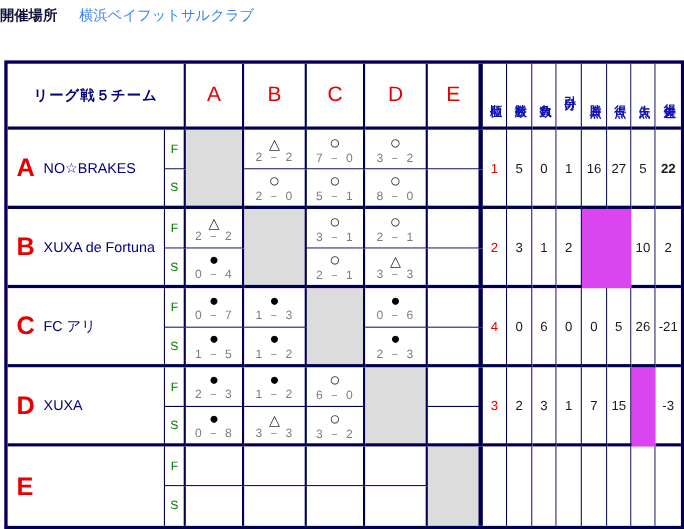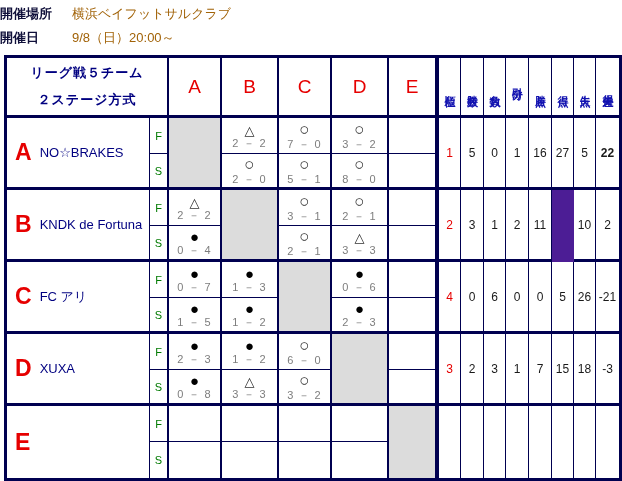--- a/index.html
+++ b/index.html
@@ -21,29 +21,29 @@
   }
   
   .top { position: absolute; left: 0; top: 0; width: 622px; height: 55px; display: flex; }
   .title {
     width: 345px; text-align: center; margin-top: 12px;
     font-size: 23px; font-weight: bold; color: #16164e; letter-spacing: 1px;
   }
   .meta { margin-top: 5px; font-size: 13px; }
   .meta-row { display: flex; margin-bottom: 6px; }
   .meta-label { font-weight: bold; color: #10103a; width: 72px; }
-  .meta-value { color: #a16207; }
+  .meta-value { color: #3b82f6; }
   
   .league-grid {
     position: absolute; left: 4px; top: 55px;
     display: grid;
     grid-template-columns: 143px 19px 53px 57px 53px 57px 50px 22px 23px 22px 23px 23px 22px 22px 23px;
     grid-template-rows: 60px repeat(10, 36px);
     border: 3px solid var(--navy);
-    background: #4c1d95;
+    background: #d946ef;
   }
   .cell { display: flex; align-items: center; justify-content: center; background: #fff; }
   .br1 { border-right: 1px solid var(--navy); }
   .br2 { border-right: 2px solid var(--navy); }
   .br4 { border-right: 4px solid var(--navy); }
   .bb1 { border-bottom: 1px solid var(--navy); }
   .bb3 { border-bottom: 3px solid var(--navy); }
   .corner { flex-direction: column; gap: 9px; color: var(--team-navy); font-weight: bold; font-size: 13px; letter-spacing: 1px; }
   .opp-head { color: var(--red); font-size: 19px; }
   .stat-head {
@@ -67,31 +67,26 @@
 </style>
 </head>
 <body>
 
 <div class="top">
   <div class="meta">
     <div class="meta-row">
       <span class="meta-label">開催場所</span>
       <span class="meta-value">横浜ベイフットサルクラブ</span>
     </div>
-    <div class="meta-row">
-      <span class="meta-label">開催日</span>
-      <span class="meta-value">9/8（日）20:00～</span>
-    </div>
   </div>
 </div>
 
 <div class="league-grid">
     <div class="cell corner br2 bb3" style="grid-area: 1 / 1 / 2 / 3;">
       <div class="">リーグ戦５チーム</div>
-      <div class="">２ステージ方式</div>
     </div>
     <div class="cell opp-head bb3 br2" style="grid-area: 1 / 3 / 2 / 4;">A</div>
     <div class="cell opp-head bb3 br2" style="grid-area: 1 / 4 / 2 / 5;">B</div>
     <div class="cell opp-head bb3 br2" style="grid-area: 1 / 5 / 2 / 6;">C</div>
     <div class="cell opp-head bb3 br2" style="grid-area: 1 / 6 / 2 / 7;">D</div>
     <div class="cell opp-head bb3 br4" style="grid-area: 1 / 7 / 2 / 8;">E</div>
     <div class="cell stat-head bb3 br1" style="grid-area: 1 / 8 / 2 / 9;">順位</div>
     <div class="cell stat-head bb3 br1" style="grid-area: 1 / 9 / 2 / 10;">勝数</div>
     <div class="cell stat-head bb3 br1" style="grid-area: 1 / 10 / 2 / 11;">負数</div>
     <div class="cell stat-head bb3 br1" style="grid-area: 1 / 11 / 2 / 12;">引分け</div>
@@ -141,21 +136,21 @@
     <div class="cell stat-val rank br1 bb3" style="grid-area: 2 / 8 / 4 / 9;">1</div>
     <div class="cell stat-val br1 bb3" style="grid-area: 2 / 9 / 4 / 10;">5</div>
     <div class="cell stat-val br1 bb3" style="grid-area: 2 / 10 / 4 / 11;">0</div>
     <div class="cell stat-val br1 bb3" style="grid-area: 2 / 11 / 4 / 12;">1</div>
     <div class="cell stat-val br1 bb3" style="grid-area: 2 / 12 / 4 / 13;">16</div>
     <div class="cell stat-val br1 bb3" style="grid-area: 2 / 13 / 4 / 14;">27</div>
     <div class="cell stat-val br1 bb3" style="grid-area: 2 / 14 / 4 / 15;">5</div>
     <div class="cell stat-val bb3" style="grid-area: 2 / 15 / 4 / 16; font-weight: bold;">22</div>
     <div class="cell team-cell br1 bb3" style="grid-area: 4 / 1 / 6 / 2;">
       <div class="letter">B</div>
-      <div class="tname">KNDK de Fortuna</div>
+      <div class="tname">XUXA de Fortuna</div>
     </div>
     <div class="cell fs br2 bb1" style="grid-area: 4 / 2 / 5 / 3;">F</div>
     <div class="cell fs br2 bb3" style="grid-area: 5 / 2 / 6 / 3;">S</div>
     <div class="cell result br2 bb1" style="grid-area: 4 / 3 / 5 / 4;">
       <div class="sym sym-draw">△</div>
       <div class="score">2 － 2</div>
     </div>
     <div class="cell result br2 bb3" style="grid-area: 5 / 3 / 6 / 4;">
       <div class="sym sym-loss">●</div>
       <div class="score">0 － 4</div>
@@ -182,21 +177,20 @@
       <div class="score"></div>
     </div>
     <div class="cell result br4 bb3" style="grid-area: 5 / 7 / 6 / 8;">
       <div class="sym sym-none"></div>
       <div class="score"></div>
     </div>
     <div class="cell stat-val rank br1 bb3" style="grid-area: 4 / 8 / 6 / 9;">2</div>
     <div class="cell stat-val br1 bb3" style="grid-area: 4 / 9 / 6 / 10;">3</div>
     <div class="cell stat-val br1 bb3" style="grid-area: 4 / 10 / 6 / 11;">1</div>
     <div class="cell stat-val br1 bb3" style="grid-area: 4 / 11 / 6 / 12;">2</div>
-    <div class="cell stat-val br1 bb3" style="grid-area: 4 / 12 / 6 / 13;">11</div>
     <div class="cell stat-val br1 bb3" style="grid-area: 4 / 14 / 6 / 15;">10</div>
     <div class="cell stat-val bb3" style="grid-area: 4 / 15 / 6 / 16;">2</div>
     <div class="cell team-cell br1 bb3" style="grid-area: 6 / 1 / 8 / 2;">
       <div class="letter">C</div>
       <div class="tname">FC アリ</div>
     </div>
     <div class="cell fs br2 bb1" style="grid-area: 6 / 2 / 7 / 3;">F</div>
     <div class="cell fs br2 bb3" style="grid-area: 7 / 2 / 8 / 3;">S</div>
     <div class="cell result br2 bb1" style="grid-area: 6 / 3 / 7 / 4;">
       <div class="sym sym-loss">●</div>
@@ -277,21 +271,20 @@
     <div class="cell result br4 bb3" style="grid-area: 9 / 7 / 10 / 8;">
       <div class="sym sym-none"></div>
       <div class="score"></div>
     </div>
     <div class="cell stat-val rank br1 bb3" style="grid-area: 8 / 8 / 10 / 9;">3</div>
     <div class="cell stat-val br1 bb3" style="grid-area: 8 / 9 / 10 / 10;">2</div>
     <div class="cell stat-val br1 bb3" style="grid-area: 8 / 10 / 10 / 11;">3</div>
     <div class="cell stat-val br1 bb3" style="grid-area: 8 / 11 / 10 / 12;">1</div>
     <div class="cell stat-val br1 bb3" style="grid-area: 8 / 12 / 10 / 13;">7</div>
     <div class="cell stat-val br1 bb3" style="grid-area: 8 / 13 / 10 / 14;">15</div>
-    <div class="cell stat-val br1 bb3" style="grid-area: 8 / 14 / 10 / 15;">18</div>
     <div class="cell stat-val bb3" style="grid-area: 8 / 15 / 10 / 16;">-3</div>
     <div class="cell team-cell br1" style="grid-area: 10 / 1 / 12 / 2;">
       <div class="letter">E</div>
       <div class="tname"></div>
     </div>
     <div class="cell fs br2 bb1" style="grid-area: 10 / 2 / 11 / 3;">F</div>
     <div class="cell fs br2" style="grid-area: 11 / 2 / 12 / 3;">S</div>
     <div class="cell result br2 bb1" style="grid-area: 10 / 3 / 11 / 4;">
       <div class="sym sym-none"></div>
       <div class="score"></div>

